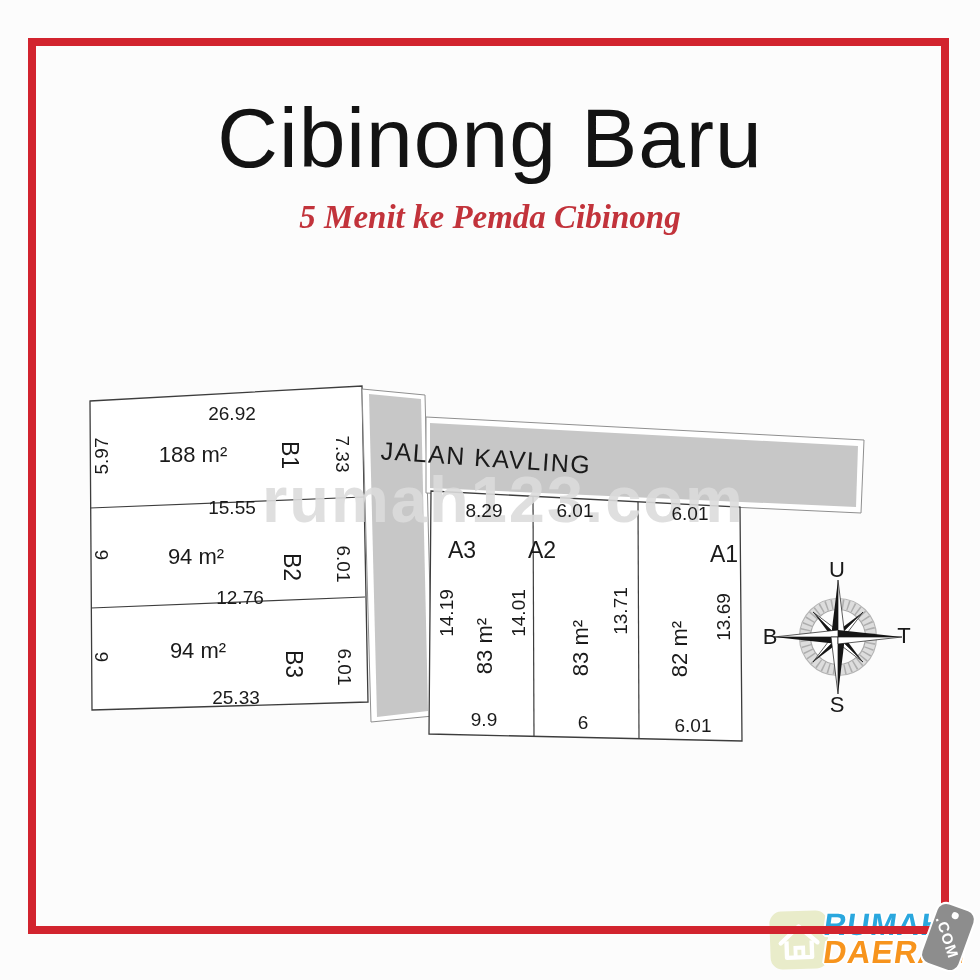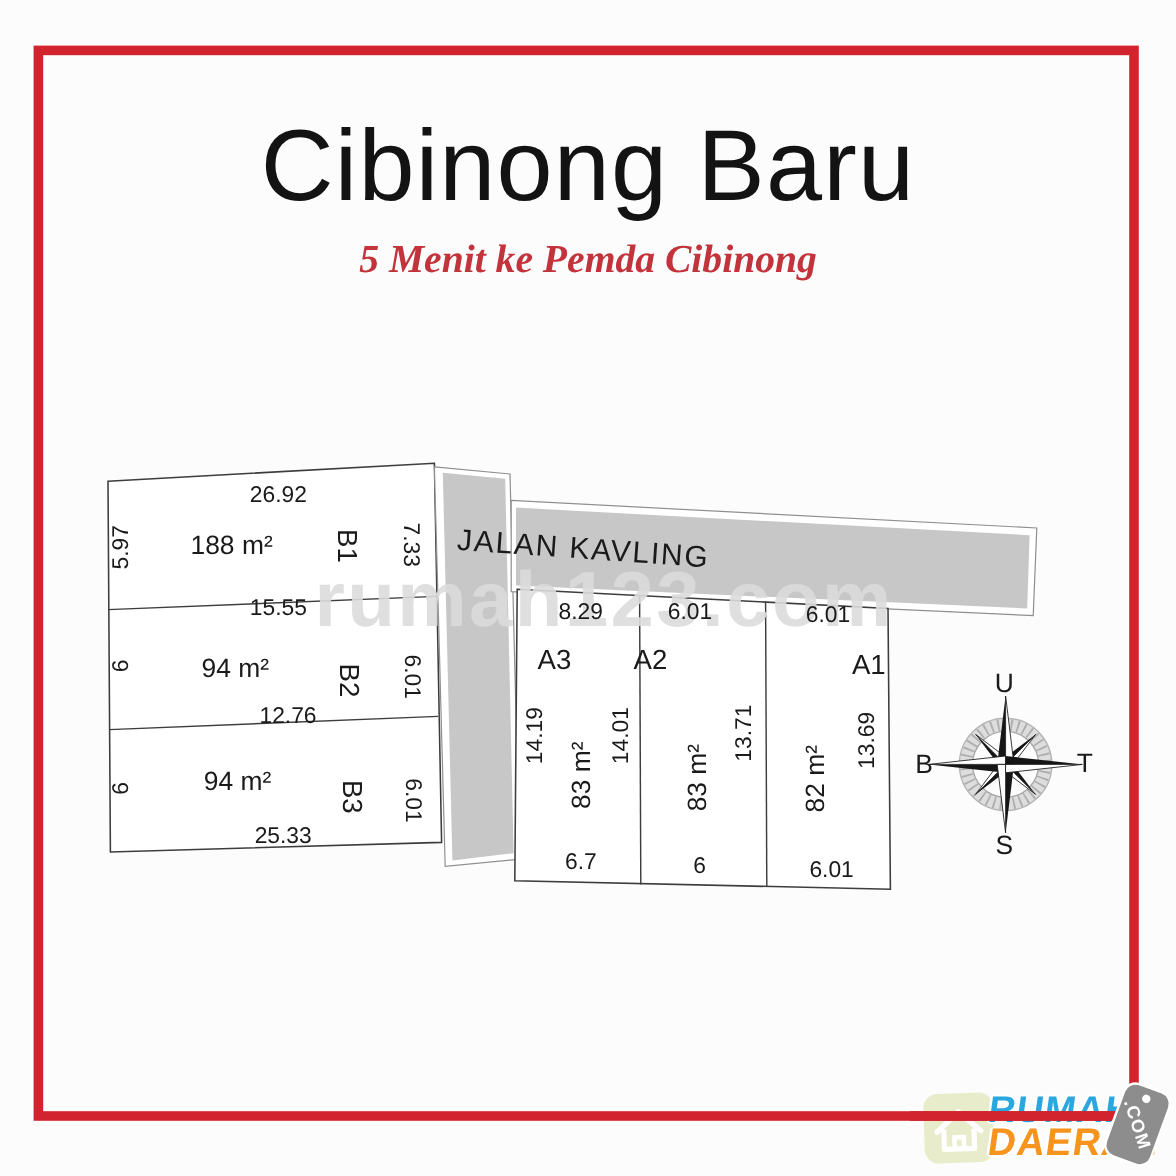--- a/index.html
+++ b/index.html
@@ -129,21 +129,21 @@
   <div class="lbl area" style="left:198px;top:651px;">94 m²</div>
   <div class="lbl pid rotcw" style="left:293px;top:664px;">B3</div>
   <div class="lbl dim rotcw" style="left:344px;top:667px;">6.01</div>
   <div class="lbl dim" style="left:236px;top:697px;">25.33</div>
 
   <div class="lbl dim" style="left:484px;top:510px;">8.29</div>
   <div class="lbl pid" style="left:462px;top:550px;">A3</div>
   <div class="lbl dim rotccw" style="left:446px;top:613px;">14.19</div>
   <div class="lbl area rotccw" style="left:485px;top:646px;">83 m²</div>
   <div class="lbl dim rotccw" style="left:518px;top:613px;">14.01</div>
-  <div class="lbl dim" style="left:484px;top:719px;">6.7</div>
+  <div class="lbl dim" style="left:484px;top:719px;">9.9</div>
 
   <div class="lbl dim" style="left:575px;top:510px;">6.01</div>
   <div class="lbl pid" style="left:542px;top:550px;">A2</div>
   <div class="lbl area rotccw" style="left:581px;top:648px;">83 m²</div>
   <div class="lbl dim rotccw" style="left:620px;top:611px;">13.71</div>
   <div class="lbl dim" style="left:583px;top:722px;">6</div>
 
   <div class="lbl dim" style="left:690px;top:513px;">6.01</div>
   <div class="lbl pid" style="left:724px;top:554px;">A1</div>
   <div class="lbl area rotccw" style="left:680px;top:649px;">82 m²</div>

